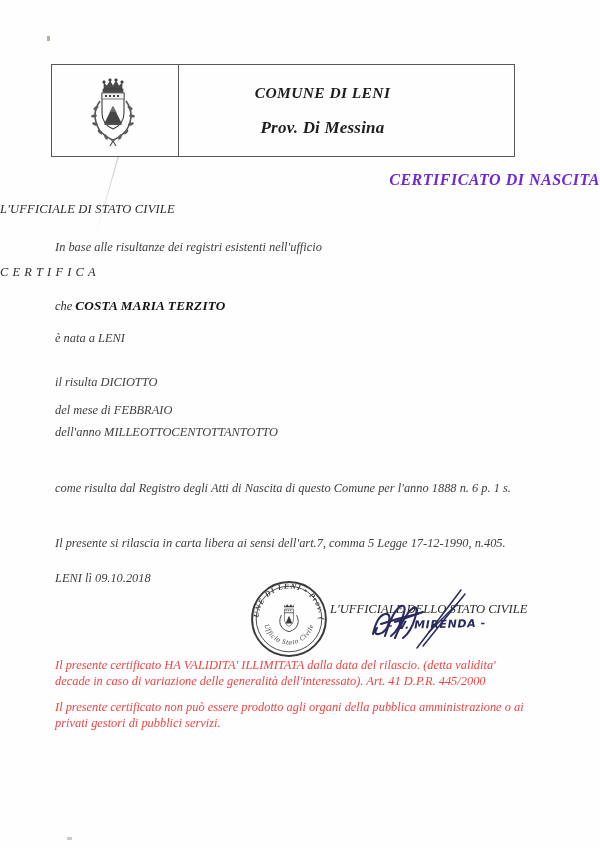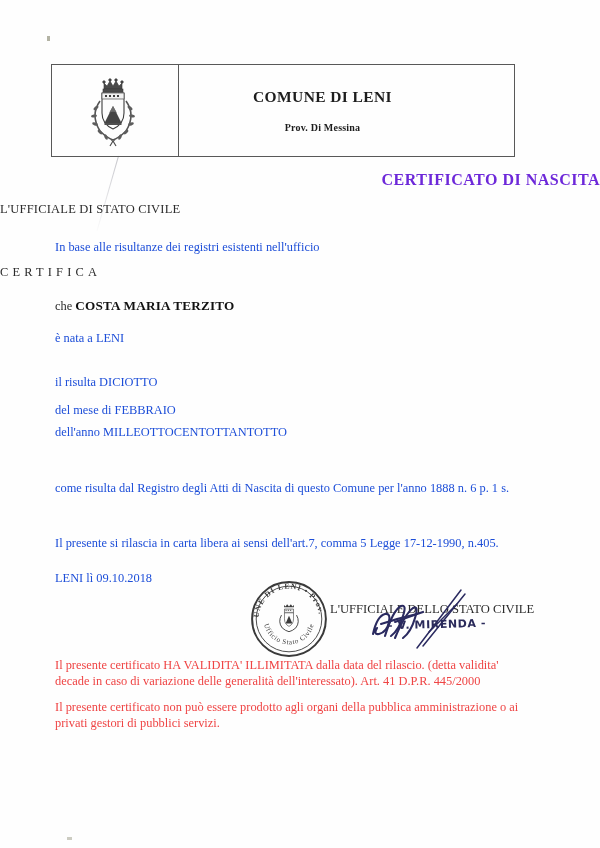--- a/index.html
+++ b/index.html
@@ -13,20 +13,21 @@
     position: relative;
     overflow: hidden;
     font-family: "Liberation Serif", serif;
     color: #2b2b2b;
   }
 
   .page {
     position: absolute;
     inset: 0;
     background: #fefefe;
+    font-style: italic;
   }
 
   
   .header-table {
     position: absolute;
     left: 51px;
     top: 64px;
     width: 464px;
     height: 93px;
     border: 1px solid #585858;
@@ -51,21 +52,21 @@
     box-sizing: border-box;
   }
   .header-title-cell .line1 {
     font-weight: bold;
     font-size: 15.5px;
     letter-spacing: 0.4px;
     color: #1d1d1d;
   }
   .header-title-cell .line2 {
     font-weight: bold;
-    font-size: 10px;
+    font-size: 17px;
     letter-spacing: 0.2px;
     margin-top: 16px;
     color: #1d1d1d;
     text-align: right;
   }
 
   .crest { display:block; }
 
   
   .doc-title {
@@ -86,21 +87,21 @@
     top: 202px;
     font-size: 12.5px;
     letter-spacing: 0.2px;
     color: #2b2b2b;
   }
 
   .body-line {
     position: absolute;
     left: 55px;
     font-size: 12.4px;
-    color: #1d4ed8;
+    color: #404040;
     white-space: nowrap;
   }
   .body-para {
     position: absolute;
     left: 55px;
     font-size: 12.4px;
     color: #ef4444;
     line-height: 1.28;
   }
 

